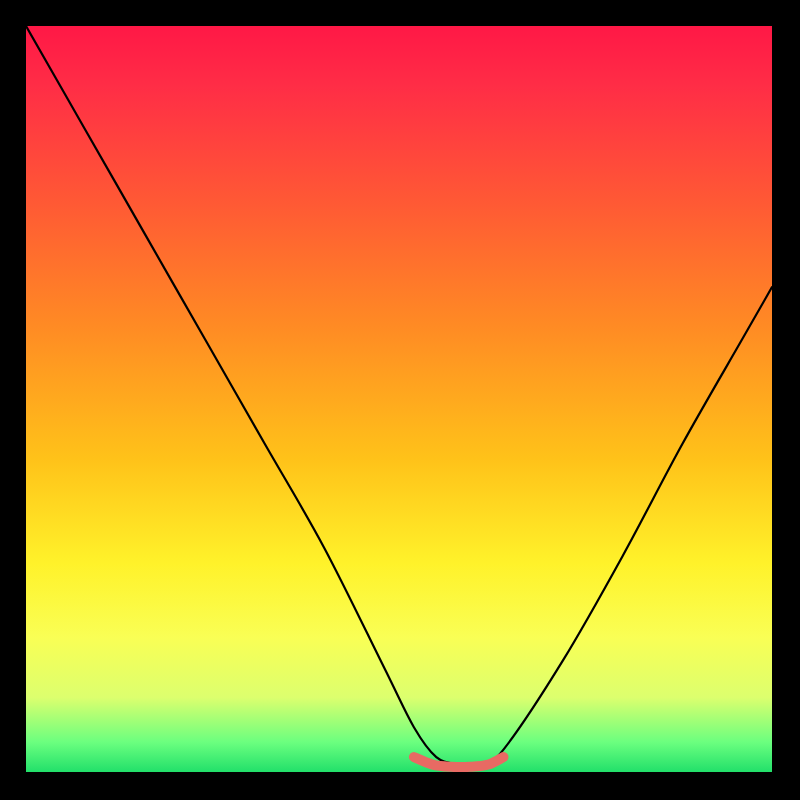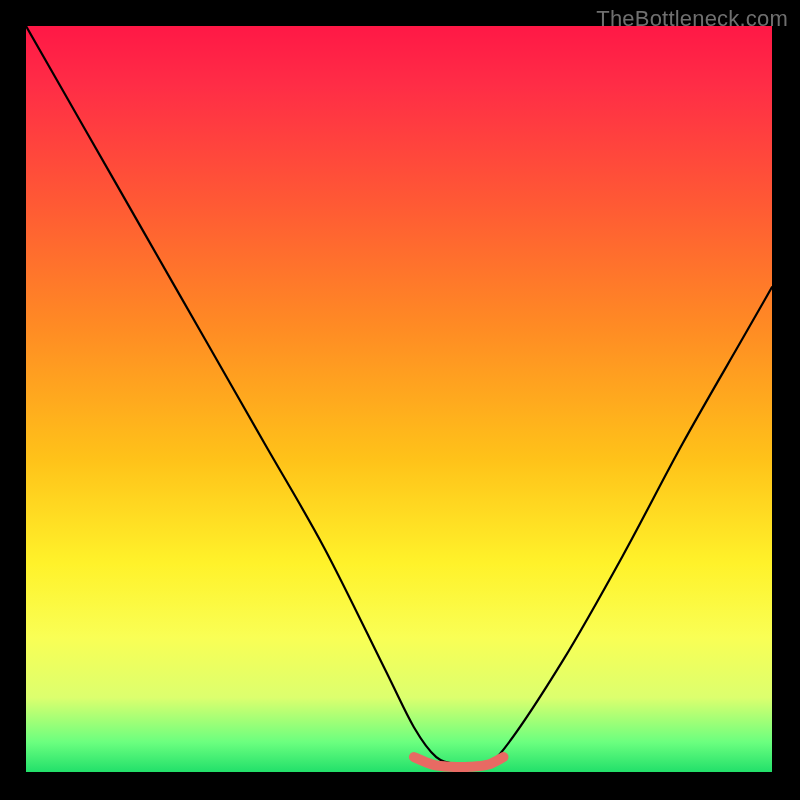--- a/index.html
+++ b/index.html
@@ -61,14 +61,13 @@
 
 <div class="frame">
   <div class="plot-area">
 
     <svg class="curve" viewBox="0 0 746 746" preserveAspectRatio="none">
       <path id="main-curve" fill="none" stroke="#000000" stroke-width="2.2" stroke-linecap="round" stroke-linejoin="round" d="M 0 0 C 9.95 17.41, 39.79 69.63, 59.68 104.44 C 79.57 139.25, 99.47 174.07, 119.36 208.88 C 139.25 243.69, 159.15 278.51, 179.04 313.32 C 198.93 348.13, 218.83 382.95, 238.72 417.76 C 258.61 452.57, 278.51 484.90, 298.40 522.20 C 318.29 559.50, 343.16 611.72, 358.08 641.56 C 373.00 671.40, 379.22 686.32, 387.92 701.24 C 396.62 716.16, 402.84 724.86, 410.30 731.08 C 417.76 737.30, 425.22 737.30, 432.68 738.54 C 440.14 739.78, 447.60 741.03, 455.06 738.54 C 462.52 736.05, 463.76 741.03, 477.44 723.62 C 491.12 706.21, 517.23 666.43, 537.12 634.10 C 557.01 601.77, 576.91 565.72, 596.80 529.66 C 616.69 493.60, 636.59 453.82, 656.48 417.76 C 676.37 381.70, 701.24 339.43, 716.16 313.32 C 731.08 287.21, 741.03 269.80, 746.00 261.10"></path>
       <path id="valley-highlight" fill="none" stroke="#e86a63" stroke-width="10" stroke-linecap="round" stroke-linejoin="round" d="M 387.92 731.08 C 391.03 732.32, 400.35 736.92, 406.57 738.54 C 412.79 740.16, 419.00 740.40, 425.22 740.78 C 431.44 741.15, 437.65 741.15, 443.87 740.78 C 450.09 740.40, 456.92 740.16, 462.52 738.54 C 468.12 736.92, 474.95 732.32, 477.44 731.08"></path>
     </svg>
 
   </div>
-  <div class="watermark">TheBottleneck.com</div>
 </div>
 
 </body></html>

